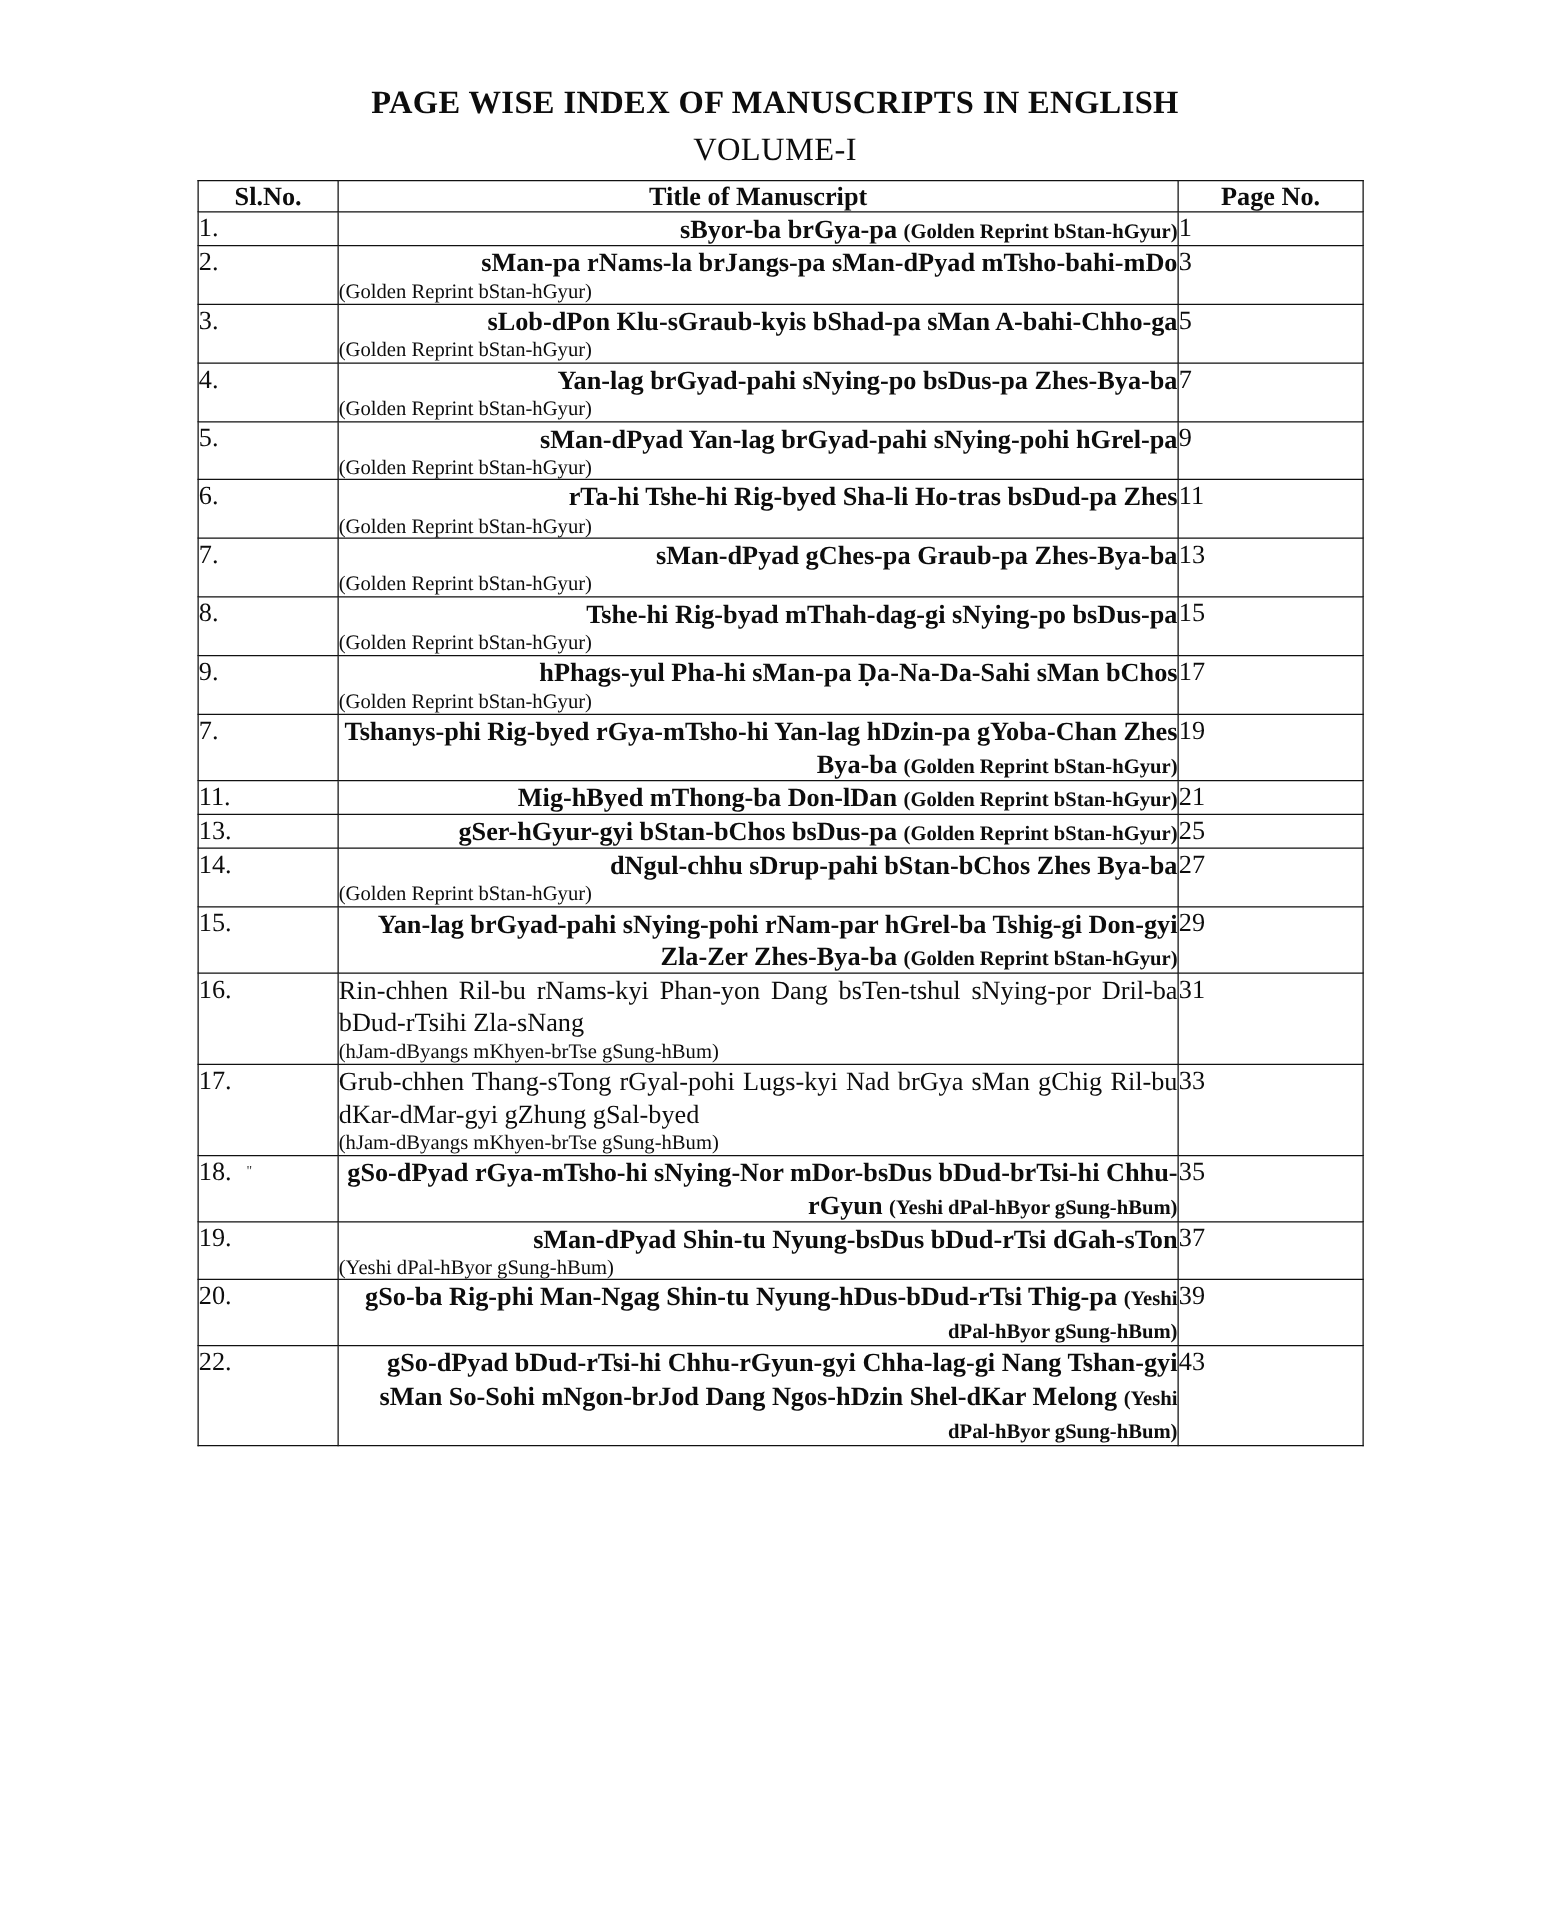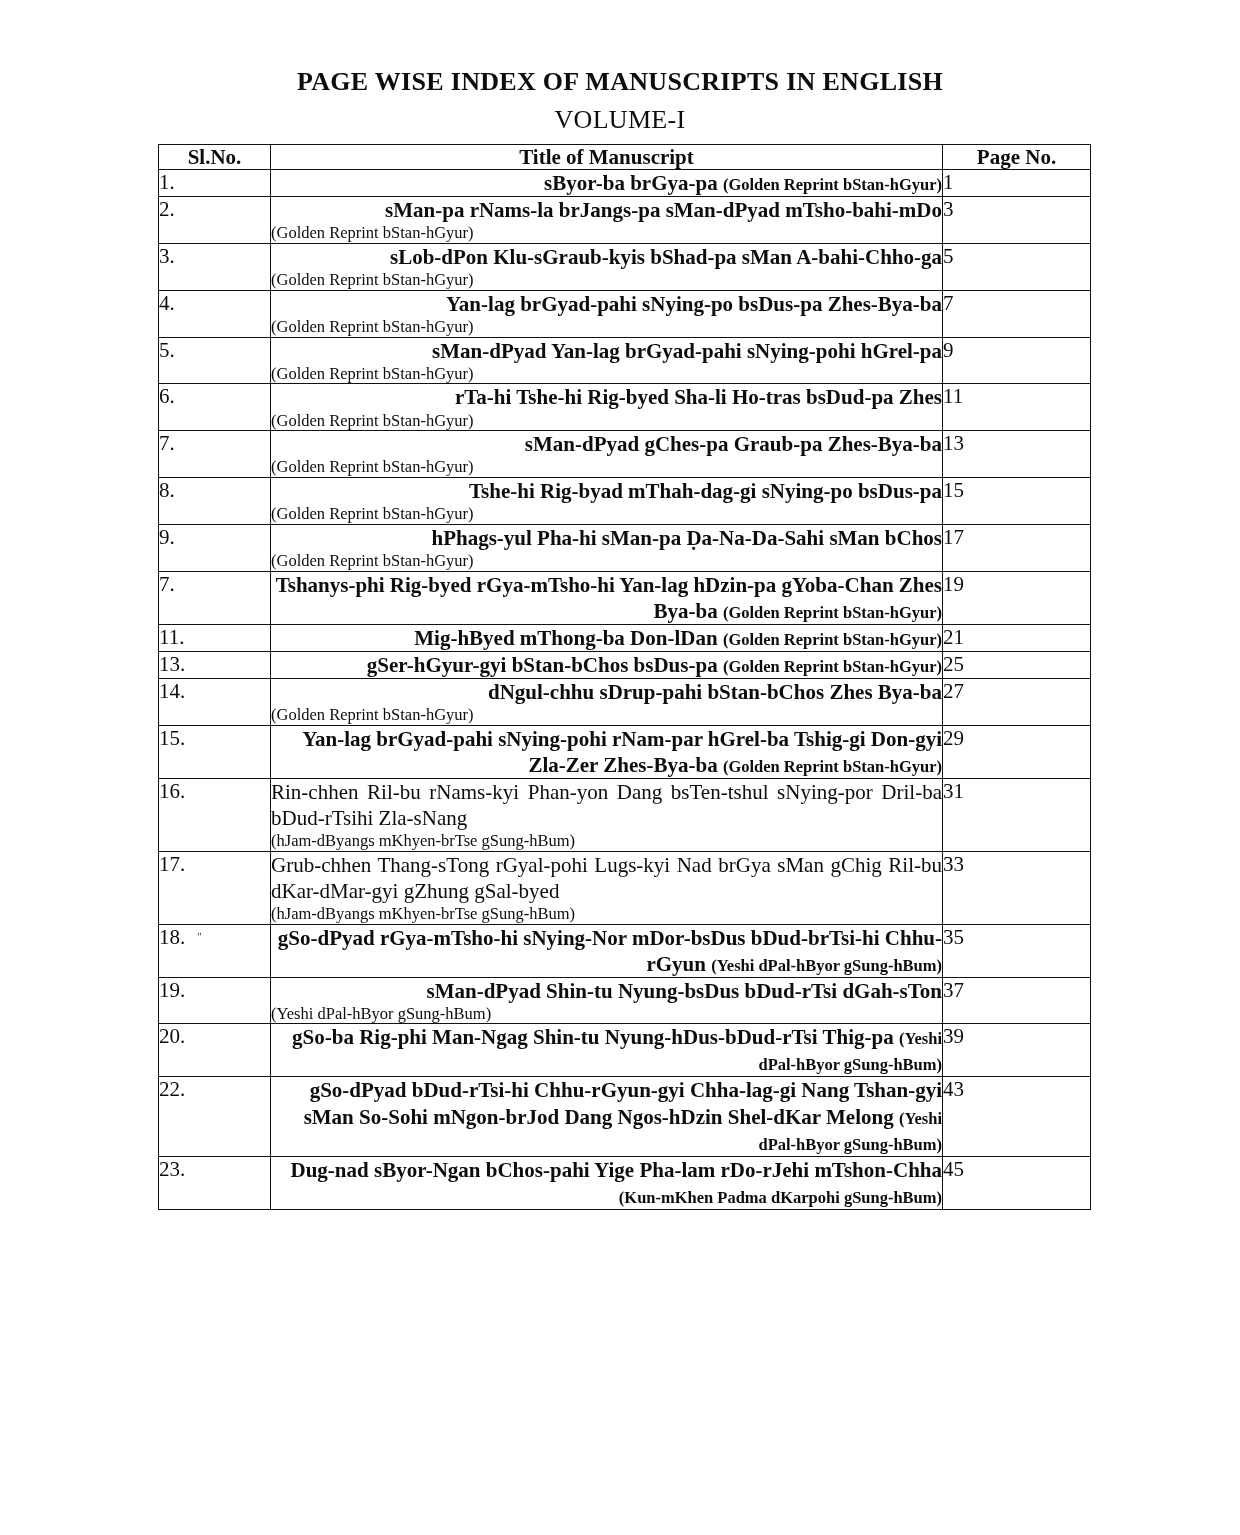--- a/index.html
+++ b/index.html
@@ -288,24 +288,17 @@
             </td>
             <td class="td-page"><span>39</span></td>
           </tr>
           <tr>
             <td class="td-sl"><span>22.</span></td>
             <td class="td-title">
               <p class="title-main nojust"><span>gSo-dPyad  bDud-rTsi-hi  Chhu-rGyun-gyi  Chha-lag-gi  Nang Tshan-gyi sMan So-Sohi mNgon-brJod Dang Ngos-hDzin Shel-dKar Melong</span> <span class="src-inline">(Yeshi dPal-hByor gSung-hBum)</span></p>
             </td>
             <td class="td-page"><span>43</span></td>
           </tr>
-          <tr>
-            <td class="td-sl"><span>23.</span></td>
-            <td class="td-title">
-              <p class="title-main nojust"><span>Dug-nad  sByor-Ngan  bChos-pahi  Yige  Pha-lam  rDo-rJehi mTshon-Chha</span> <span class="src-inline">(Kun-mKhen Padma dKarpohi gSung-hBum)</span></p>
-            </td>
-            <td class="td-page"><span>45</span></td>
-          </tr>
         </tbody>
     </table>
   </div>
 
 </div>
 
 </body></html>

